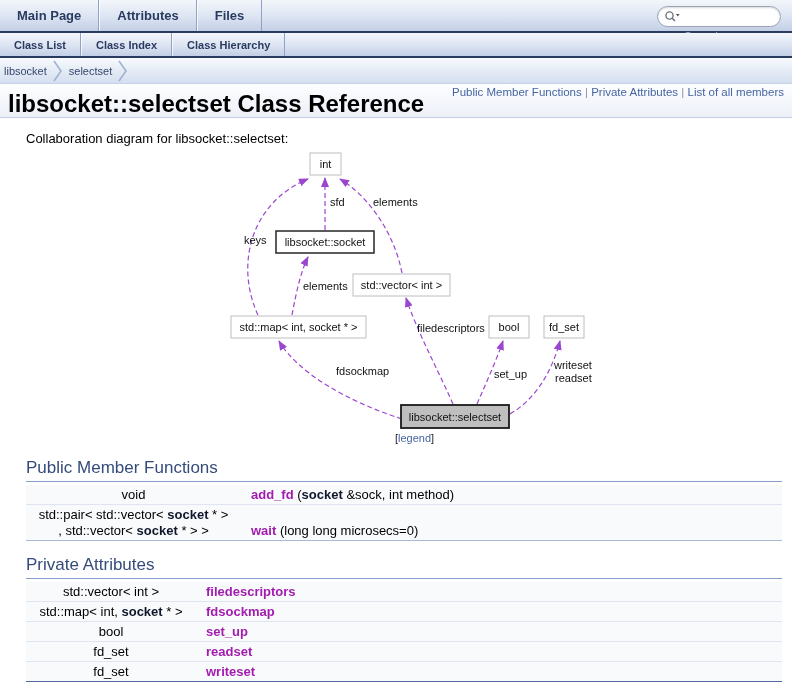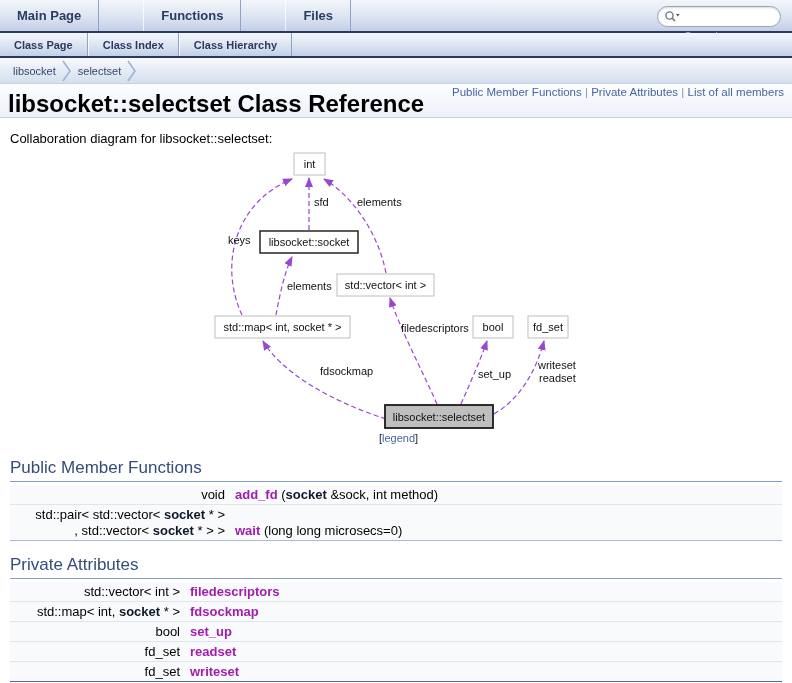--- a/index.html
+++ b/index.html
@@ -1,88 +1,88 @@
 <!DOCTYPE html>
 <html><head>
 <meta charset="utf-8">
 <style>
   html,body{margin:0;padding:0;}
   body{font-family:"Liberation Sans","DejaVu Sans",sans-serif;background:#fff;}
   #page{position:relative;width:792px;height:683px;overflow:hidden;background:#fff;}
 
   
   .tabrow{display:flex;align-items:stretch;background:linear-gradient(180deg,#F3F6FB 0%,#DCE4F2 55%,#C3CFE6 100%);border-bottom:2px solid #283A5D;position:relative;}
-  .tabrow1{height:31px;gap:44px;}
+  .tabrow1{height:31px;}
   .tabrow2{height:23px;}
   .tab{display:flex;align-items:center;padding:0 17px;color:#2A3B60;font-weight:bold;font-size:13px;border-right:1px solid #8FA3C6;border-left:1px solid rgba(255,255,255,0.75);cursor:pointer;white-space:nowrap;}
   .tab:first-child{border-left:none;}
   .tabrow2 .tab{font-size:11px;padding:0 14px;}
   .tab.active{background:linear-gradient(180deg,#5D76A9 0%,#43598B 55%,#33497B 100%);color:#FFFFFF;border-left-color:#33497B;}
 
   
   .searchbox{position:absolute;right:11px;top:6px;width:122px;height:19px;background:#fff;border:1px solid #9AA4B5;border-radius:11px;display:flex;align-items:center;box-shadow:inset 0 1px 2px rgba(0,0,0,0.15);}
   .searchbox svg{margin:0 2px 0 6px;flex:none;}
   .searchbox input{border:none;outline:none;background:transparent;font-size:12px;width:84px;color:#6d28d9;font-family:inherit;margin-top:40px;}
   .searchbox input::placeholder{color:#A9A9A9;}
 
   
-  .navpath{height:25px;display:flex;align-items:center;background:linear-gradient(180deg,#F8FAFD 0%,#E3EAF5 55%,#D5DFEF 100%);border-bottom:1px solid #C6D2E6;padding-left:9px;}
+  .navpath{height:25px;display:flex;align-items:center;background:linear-gradient(180deg,#F8FAFD 0%,#E3EAF5 55%,#D5DFEF 100%);border-bottom:1px solid #C6D2E6;padding-left:0;}
   .crumb{font-size:11px;color:#36486E;cursor:pointer;padding:0 4px;}
   .chev{margin:0 2px;}
 
   
   .header{position:relative;height:33px;background:linear-gradient(180deg,#FDFEFF 0%,#F1F4FA 70%,#EDF1F8 100%);border-bottom:1px solid #C4CFE5;}
   .summary{position:absolute;top:2px;right:8px;font-size:11.5px;color:#8A94A8;margin-left:10px;}
   .summary a{color:#4665A2;text-decoration:none;cursor:pointer;}
   .title{font-size:24px;font-weight:bold;color:#000;padding:6px 0 0 8px;}
 
   
-  .contents{padding:0 10px;}
+  .contents{padding:0 10px;margin-left:16px;}
   p.collab{margin:13px 0 0 0;font-size:13px;color:#000;}
   svg.diagram{display:block;margin:2px 0 0 -10px;}
   svg.diagram text{font-size:11px;fill:#111;}
   .edge{fill:none;stroke:#9B46CF;stroke-width:1.2;stroke-dasharray:5,3;}
   .node-plain{fill:#FFFFFF;stroke:#BEBEBE;stroke-width:1;}
   .node-class{fill:#FFFFFF;stroke:#333333;stroke-width:1.6;}
   .node-current{fill:#BFBFBF;stroke:#1A1A1A;stroke-width:1.8;}
   .legend-link{fill:#4665A2;cursor:pointer;}
   .legend-br{fill:#222;}
 
   h2.groupheader{margin:10px 0 0 0;padding:0 0 3px 0;font-size:17px;font-weight:normal;color:#354C7B;border-bottom:1px solid #879ECB;}
   table.memberdecls{width:100%;border-collapse:collapse;background:#F9FAFC;margin-top:3px;font-size:13px;}
   table.memberdecls td{border-bottom:1px solid #DEE4F0;}
   table.memberdecls tr.lastrow td{border-bottom:1px solid #54679E;}
   table.pmf tr.lastrow td{border-bottom:1px solid #A8B8D5;}
-  td.mleft{width:215px;text-align:right;vertical-align:top;padding:2px 4px 1px 0;white-space:nowrap;line-height:16px;}
+  td.mleft{width:215px;text-align:center;vertical-align:top;padding:2px 4px 1px 0;white-space:nowrap;line-height:16px;}
   table.pa td.mleft{width:170px;}
   td.mright{padding:2px 0 1px 6px;vertical-align:bottom;line-height:16px;}
   .seg-el{color:#0f172a;font-weight:bold;cursor:pointer;}
   .seg-b{font-weight:bold;color:#a21caf;text-align:right;}
 </style>
 </head>
 <body>
 
 <div id="page">
 
   <div class="tabrow tabrow1">
     <div class="tab">Main Page</div>
-    <div class="tab">Functions</div>
+    <div class="tab">Attributes</div>
     <div class="tab">Files</div>
     <div class="searchbox">
       <svg width="16" height="13" viewBox="0 0 16 13">
         <circle cx="5.5" cy="5.5" r="3.6" fill="none" stroke="#6E7684" stroke-width="1.4"></circle>
         <line x1="8.2" y1="8.2" x2="11" y2="11" stroke="#6E7684" stroke-width="1.6"></line>
         <path d="M12,4 l3.6,0 l-1.8,2.6 z" fill="#4A4F58"></path>
       </svg>
       <input type="text" placeholder="Search" style="">
     </div>
   </div>
 
   <div class="tabrow tabrow2">
-    <div class="tab">Class Page</div>
+    <div class="tab">Class List</div>
     <div class="tab">Class Index</div>
     <div class="tab">Class Hierarchy</div>
   </div>
 
   <div class="navpath">
     <span class="crumb">libsocket</span>
     <svg class="chev" width="10" height="22" viewBox="0 0 10 22">
         <polyline points="1,1 8,11 1,21" fill="none" stroke="#9FB2D2" stroke-width="1.6"></polyline>
       </svg>
     <span class="crumb">selectset</span>

